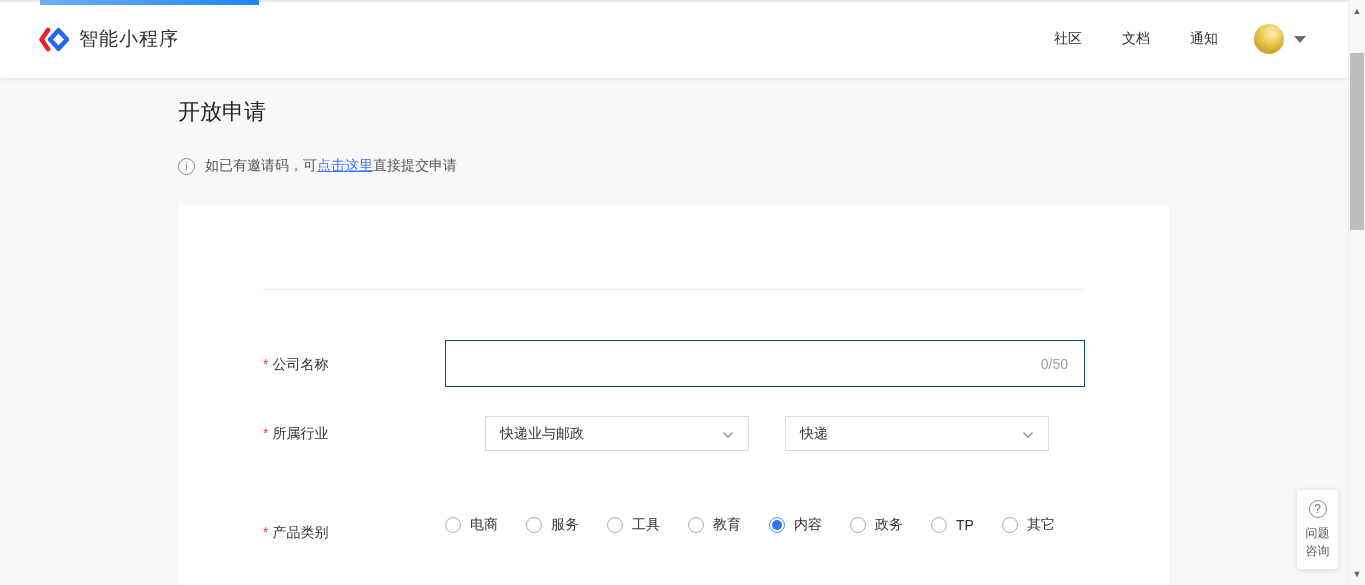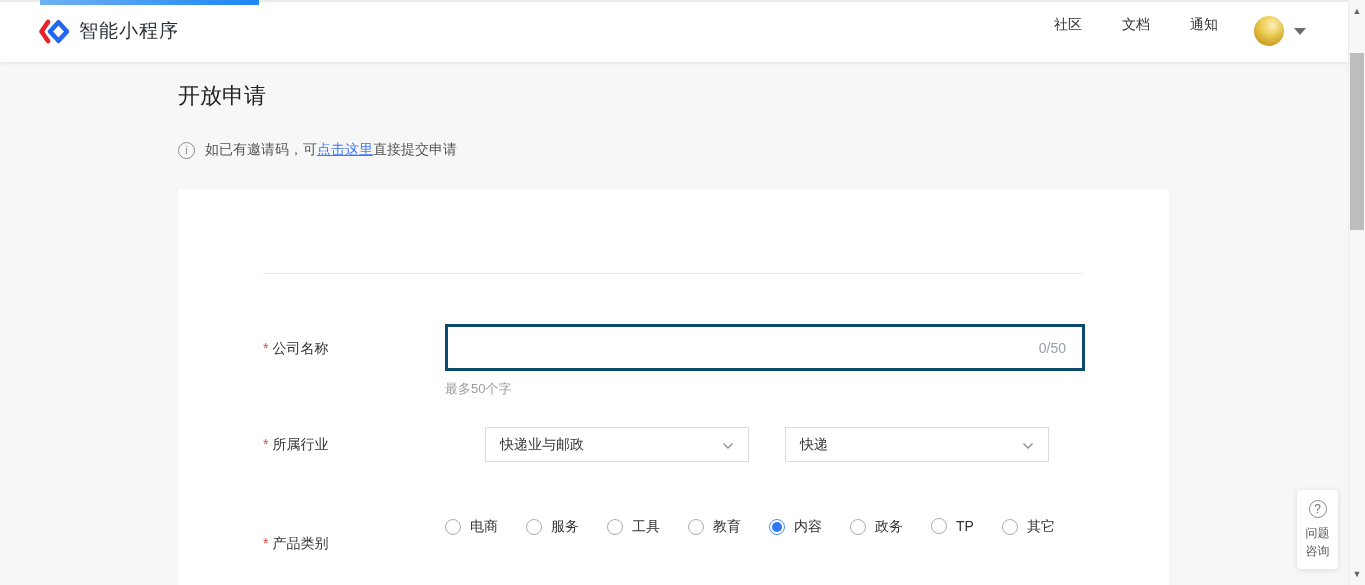--- a/index.html
+++ b/index.html
@@ -8,75 +8,75 @@
     font-family:"Liberation Sans","DejaVu Sans",sans-serif;
     background:#f7f7f8; position:relative; color:#333;
   }
 
   
   .top-hairline { position:absolute; top:0; left:0; width:100%; height:2px; background:#e9e9e9; z-index:60; }
   .progress-bar { position:absolute; top:0; left:40px; width:219px; height:5px; z-index:61;
     background:linear-gradient(90deg,#6db1f1,#1d86f5); }
 
   
-  .header { position:absolute; top:0; left:0; width:1348px; height:62px; background:#fff;
+  .header { position:absolute; top:0; left:0; width:1348px; height:78px; background:#fff;
     box-shadow:0 1px 4px rgba(0,0,0,.09); display:flex; align-items:center; z-index:50; }
   .logo { display:flex; align-items:center; margin-left:38px; cursor:pointer; }
   .logo svg { display:block; }
   .logo-text { font-size:19px; color:#2b2f36; margin-left:10px; letter-spacing:1px; }
-  .nav { margin-left:auto; display:flex; align-items:flex-start; margin-right:42px; }
+  .nav { margin-left:auto; display:flex; align-items:center; margin-right:42px; }
   .nav-item { font-size:14px; color:#333; margin-left:40px; cursor:pointer; }
   .account { display:flex; align-items:center; margin-left:36px; cursor:pointer; }
   .avatar { width:30px; height:30px; border-radius:50%;
     background:radial-gradient(circle at 62% 30%, #f9eeb9 0%, #f1d45e 35%, #e4b93a 70%, #d5a62c 100%);
     box-shadow:inset 0 -6px 8px rgba(164,120,20,.35); }
   .caret-down { width:0; height:0; margin-left:10px;
     border-left:6px solid transparent; border-right:6px solid transparent; border-top:7px solid #6b6b6b; }
 
   
-  .main { position:absolute; top:46px; left:0; width:1348px; height:523px; }
+  .main { position:absolute; top:62px; left:0; width:1348px; height:523px; }
   .page-title { margin:36px 0 0 178px; font-size:22px; font-weight:500; color:#222; line-height:28px; }
   .notice { margin:31px 0 0 178px; display:flex; align-items:center; font-size:14px; color:#555; }
   .info-icon { width:17px; height:17px; border:1px solid #8d8d8d; border-radius:50%; color:#8d8d8d;
     font-size:11px; line-height:15px; text-align:center; font-style:normal; margin-right:10px; flex:0 0 auto; }
   .notice a { color:#3c76ff; text-decoration:underline; cursor:pointer; }
 
   .card { margin:30px 0 0 178px; width:991px; height:600px; background:#fff; }
   .card-inner { padding:70px 0 0 85px; }
 
   .section-head { display:flex; align-items:center; }
   .section-bar { width:3px; height:17px; background:#d8d8d8; margin-right:13px; }
   .section-title { font-size:14px; color:#9b9b9b; }
   .divider { margin-top:14px; width:820px; height:1px; background:#eaeaea; }
 
   .form-row { display:flex; }
   .form-label { width:182px; flex:0 0 182px; font-size:14px; color:#333; }
   .req { color:#e6413d; margin-right:4px; }
 
   .row-company { margin-top:50px; }
   .row-company .form-label { padding-top:16px; }
-  .text-input { width:640px; height:47px; border:3px solid #0c4a6e; background:#fff; display:flex;
+  .text-input { width:640px; height:47px; border:1px solid #0c4a6e; background:#fff; display:flex;
     align-items:center; padding:0 16px; }
   .text-input input { border:none; outline:none; flex:1; font-size:14px; color:#333;
     font-family:"Liberation Sans","DejaVu Sans",sans-serif; background:transparent; }
   .char-counter { font-size:14px; color:#9aa1ad; margin-left:10px; }
   .helper { margin-top:9px; font-size:13px; color:#9b9b9b; }
 
   .row-industry { margin-top:29px;gap:40px; }
   .row-industry .form-label { padding-top:9px; }
   .selects { display:flex; }
   .select-box { width:264px; height:35px; border:1px solid #dcdcdc; background:#fff; display:flex;
     align-items:center; padding:0 14px; font-size:14px; color:#333; cursor:pointer; }
   .select-box + .select-box { margin-left:36px; }
   .select-value { flex:1; }
   .chevron { flex:0 0 auto; }
 
   .row-category { margin-top:56px; }
   .row-category .form-label { padding-top:1px;margin-top:16px; }
-  .radio-group { display:flex; align-items:flex-start; }
+  .radio-group { display:flex; align-items:center; }
   .radio-option { display:flex; align-items:center; margin-right:28px; cursor:pointer; }
   .radio-circle { width:16px; height:16px; border:1px solid #adadad; border-radius:50%; background:#fff;
     position:relative; flex:0 0 auto; }
   .radio-circle.checked { border-color:#4d8ef8; }
   .radio-circle.checked::after { content:""; position:absolute; left:2px; top:2px; width:10px; height:10px;
     border-radius:50%; background:#2e77f6; }
   .radio-label { font-size:14px; color:#333; margin-left:9px; }
 
   
   .help-float { position:absolute; left:1297px; top:490px; width:41px; background:#fff; border-radius:4px;
@@ -136,21 +136,20 @@
 
       <div class="form-row row-company">
         <div class="form-label">
           <span class="req">*</span><span>公司名称</span>
         </div>
         <div>
           <div class="text-input">
             <input type="text" value="" style="">
             <span class="char-counter">0/50</span>
           </div>
-          <div class="helper">最多50个字</div>
         </div>
       </div>
 
       <div class="form-row row-industry">
         <div class="form-label">
           <span class="req">*</span><span>所属行业</span>
         </div>
         <div class="selects">
           <div class="select-box">
             <span class="select-value">快递业与邮政</span>

